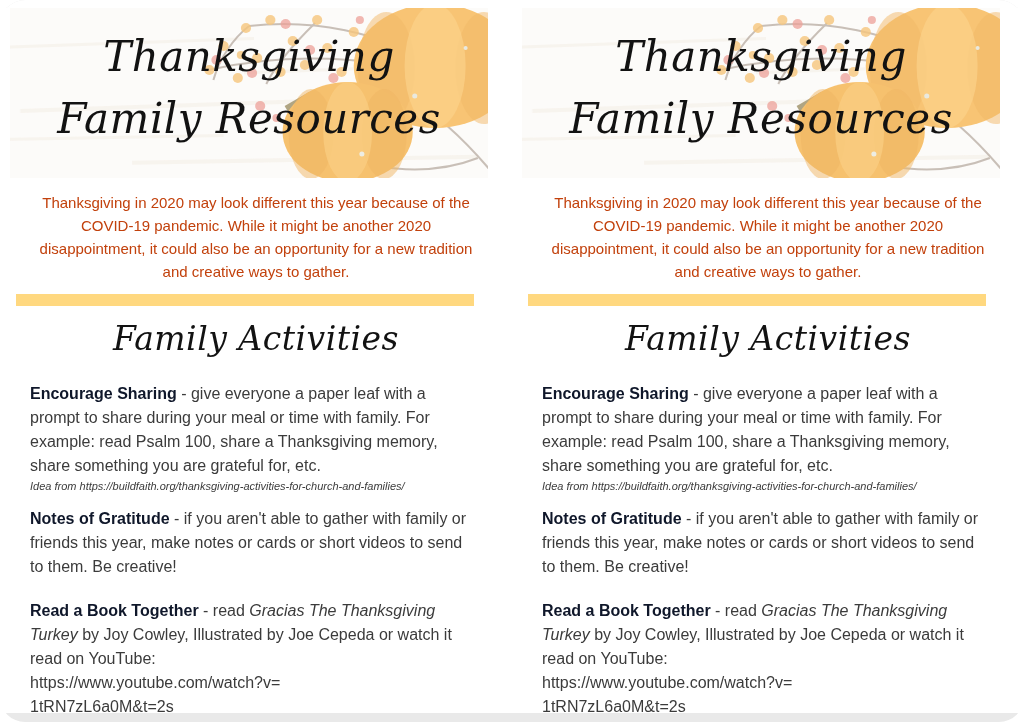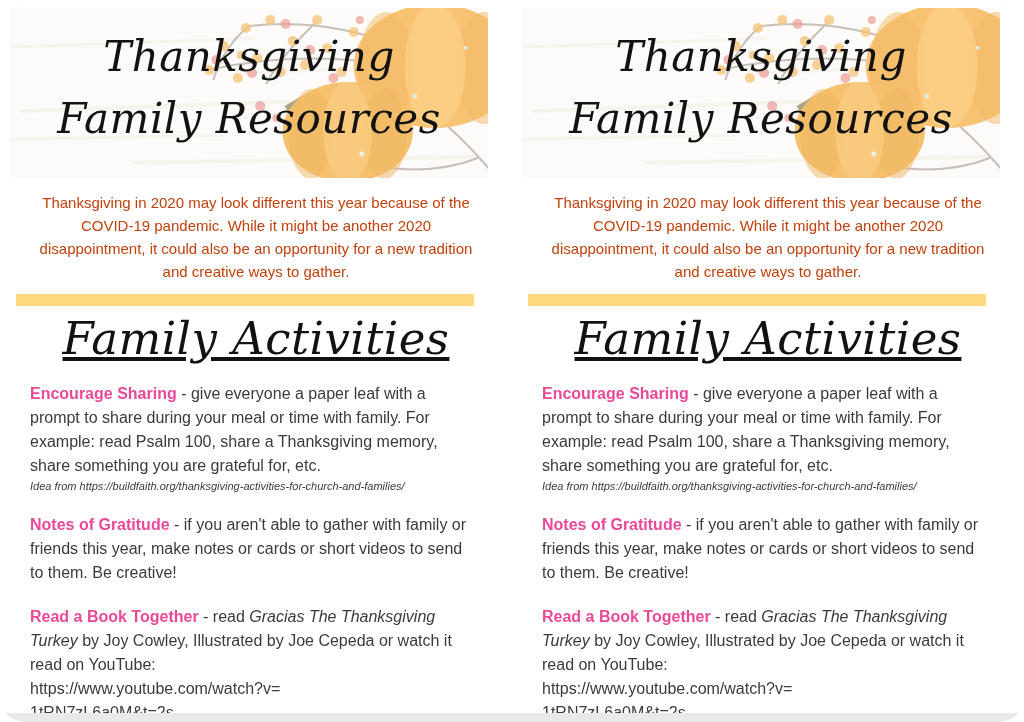--- a/index.html
+++ b/index.html
@@ -58,46 +58,45 @@
   .accent-bar {
     margin: 11px 38px 0 16px;
     height: 12px;
     background: #ffd87f;
   }
 
   
   .section-heading {
     margin: 10px 0 0 0;
     text-align: center;
-    font-size: 45px;
+    font-size: 33px;
     line-height: 46px;
     font-weight: normal;
-    text-decoration: underline;
   }
 
   
   .activities { margin: 20px 36px 0 30px; }
   .activity {
     margin: 0;
     font-size: 16px;
     line-height: 24px;
     color: #3b3b3b;
     overflow-wrap: break-word;
   }
   .activity + .activity { margin-top: 20px; }
-  .activity .name { font-weight: bold; color: #ec4899; }
+  .activity .name { font-weight: bold; color: #0f172a; }
   .activity .book { font-style: italic; }
   .attribution {
     margin: 0;
     font-size: 11px;
     line-height: 16px;
     font-style: italic;
     color: #3b3b3b;
   }
-  .attribution + .activity { margin-top: 19px; }
+  .attribution + .activity { margin-top: 13px; }
   .url {
     display: block;
     max-width: 258px;
     overflow-wrap: break-word;
     word-break: break-all;
   }
 </style>
 </head>
 <body>
 

